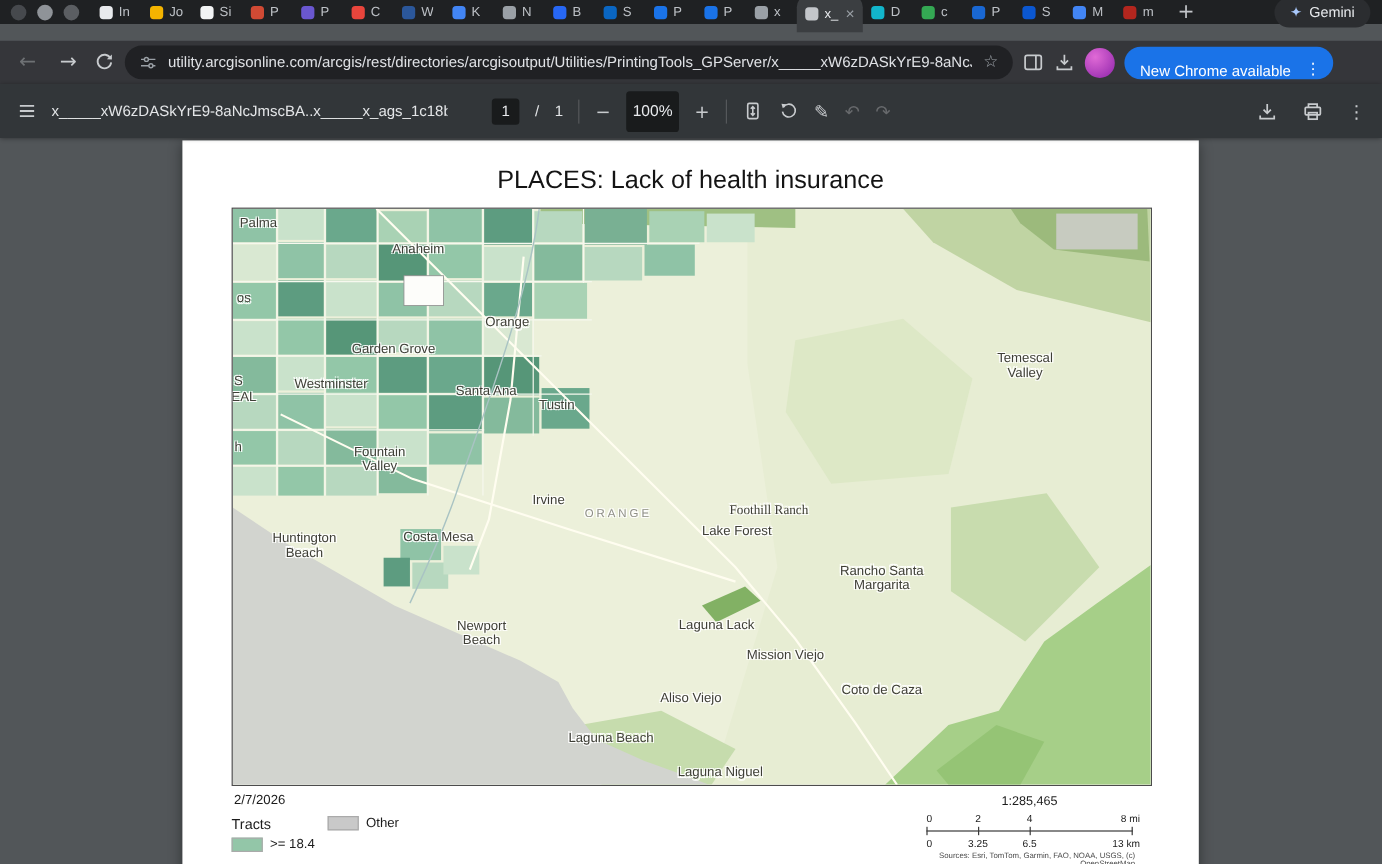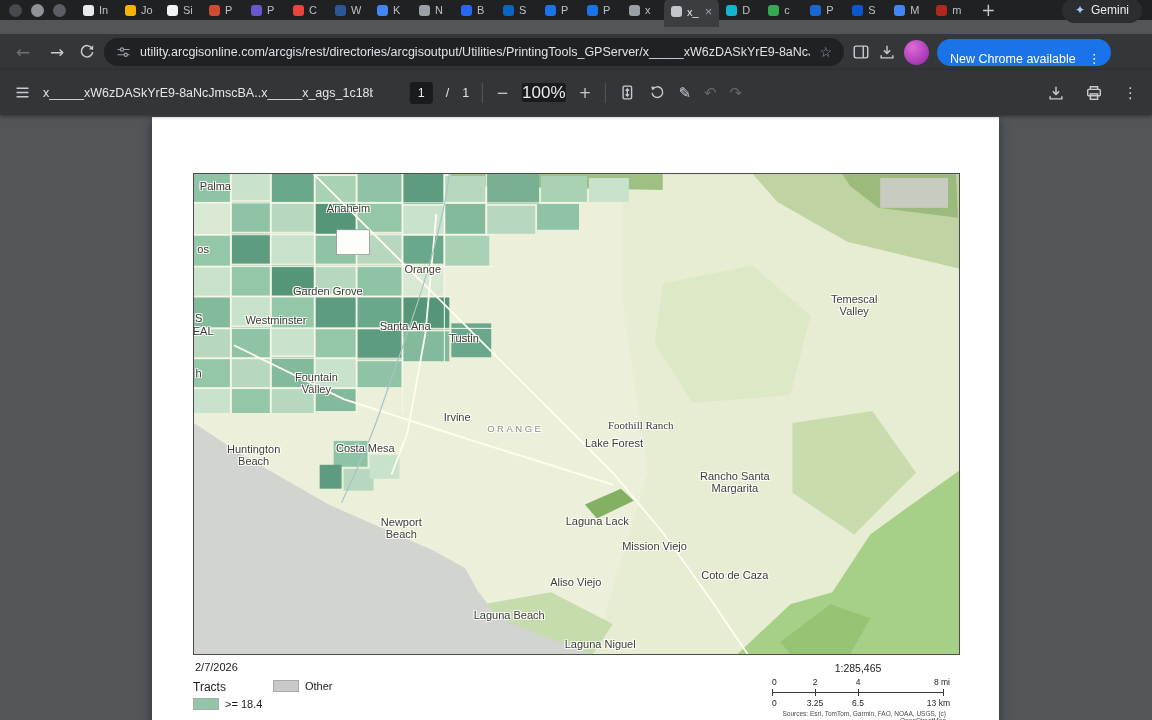--- a/index.html
+++ b/index.html
@@ -32,21 +32,21 @@
   .avatar { width:25px; height:25px; border-radius:50%; background:radial-gradient(circle at 35% 30%, #e06ad6, #8e24aa); flex:none; }
   .chrome-pill { display:flex; align-items:flex-end; gap:8px; background:#1a73e8; color:#fff; border-radius:14px; height:27px; padding:0 6px 0 13px; font-size:12.5px; white-space:nowrap; }
   .pill-kebab { font-size:13px; color:#fff; padding:0 4px; font-family:"DejaVu Sans",sans-serif; }
 
   
   .pdfbar { position:absolute; top:70px; left:0; width:100%; height:45px; background:#323639; display:flex; align-items:center; padding:0 14px; color:#c8cbce; box-shadow:0 1px 4px rgba(0,0,0,.45); z-index:5; }
   .pdf-filename { color:#e4e6e8; font-size:12.5px; margin-left:12px; max-width:330px; overflow:hidden; white-space:nowrap; }
   .pdf-center { position:absolute; left:50%; transform:translateX(-50%); display:flex; align-items:center; gap:13px; }
   .page-input { width:23px; height:22px; background:#191b1c; border:none; border-radius:3px; color:#e8eaed; text-align:center; font-size:12.5px; font-family:"Liberation Sans",sans-serif; }
   .page-total { font-size:12.5px; color:#e4e6e8; }
-  .zoom-box { min-width:44px; height:19px; background:#191b1c; border-radius:3px; color:#e8eaed; font-size:17px; display:flex; align-items:center; justify-content:center; }
+  .zoom-box { min-width:44px; height:34px; background:#191b1c; border-radius:3px; color:#e8eaed; font-size:13px; display:flex; align-items:center; justify-content:center; }
   .pdf-ico { font-size:15px; color:#c8cbce; font-family:"DejaVu Sans",sans-serif; }
   .pdf-ico.dim { color:#67696c; }
   .vdiv { width:1px; height:20px; background:#55585b; }
   .pdf-right { margin-left:auto; display:flex; align-items:center; gap:20px; }
 
   
   .viewport { position:absolute; top:115px; left:0; width:100%; height:605px; background:#525659; overflow:hidden; }
   .page { position:absolute; left:152px; top:2px; width:847px; height:1100px; background:#fff; box-shadow:0 2px 10px rgba(0,0,0,.4); }
   .doc-title { position:absolute; top:22px; left:0; width:100%; text-align:center; font-size:21px; font-weight:400; color:#141414; }
   .map { position:absolute; left:41px; top:56px; width:767px; height:482px; border:1px solid #4c4c4c; overflow:hidden; }
@@ -269,20 +269,21 @@
             <rect x="3" y="6" width="14" height="7" rx="1"></rect>
             <rect x="6" y="11" width="8" height="6"></rect>
           </svg>
       </span>
       <span class="pdf-ico">⋮</span>
     </div>
   </div>
 
   <div class="viewport">
     <div class="page">
+      <div class="doc-title">PLACES: Lack of health insurance</div>
 
       <div class="map">
         <svg viewBox="0 0 767 482" preserveAspectRatio="none">
           <rect width="767" height="482" fill="#ecf0da"></rect>
           <polygon points="430,0 767,0 767,482 400,482 455,300 430,130" fill="#e7edd3"></polygon>
           <polygon points="257,0 470,0 470,16 257,12" fill="#9fc083"></polygon>
           <polygon points="560,0 767,0 767,95 655,68 585,28" fill="#c0d4a3"></polygon>
           <polygon points="650,0 764,0 766,44 686,34 658,12" fill="#9cba7c"></polygon>
           <rect x="688" y="4" width="68" height="30" fill="#c7cbc0"></rect>
           <polygon points="600,250 680,238 724,300 662,362 600,320" fill="#c8dcae"></polygon>

